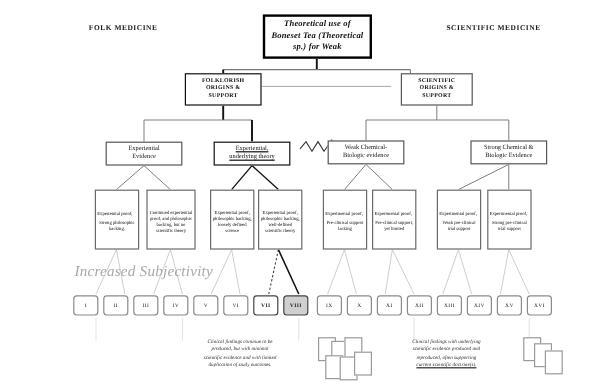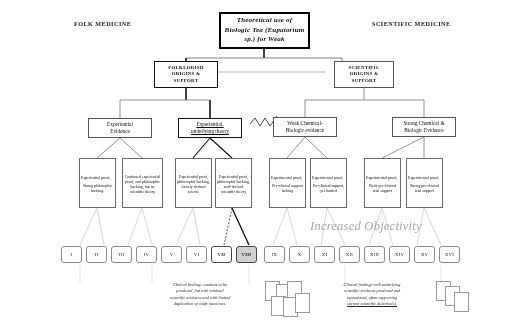--- a/index.html
+++ b/index.html
@@ -180,21 +180,21 @@
       <path d="M250 124 L255 118 L260 126 L265 118 L270 126 L275 119" stroke="#333" stroke-width="0.9" fill="none"></path>
       <path d="M274 122 L281 119 L276 116 Z" fill="#333"></path>
     </g>
   </svg>
 
   <div class="hdr" style="left:74px;top:20px;">FOLK MEDICINE</div>
   <div class="hdr" style="left:372px;top:20px;">SCIENTIFIC MEDICINE</div>
 
   <div class="box title-box" style="left:219px;top:12px;width:91px;height:37px;flex-direction:column;">
     <span>Theoretical use of</span>
-    <span>Biologic Tea (Eupatorium</span>
+    <span>Boneset Tea (Theoretical</span>
     <span>sp.) for Weak</span>
   </div>
 
   <div class="box lvl2 heavy" style="left:154px;top:61px;width:64px;height:27px;flex-direction:column;">
     <span>FOLKLORISH</span>
     <span>ORIGINS &amp;</span>
     <span>SUPPORT</span>
   </div>
 
   <div class="box lvl2" style="left:334px;top:61px;width:60px;height:27px;flex-direction:column;">
@@ -251,21 +251,21 @@
     <span class="seg">Experimental proof,</span>
     <span class="gap"></span>
     <span class="seg">Weak pre-clinical trial support</span>
   </div>
   <div class="box lvl4" style="left:406px;top:158px;width:37px;height:50px;flex-direction:column;">
     <span class="seg">Experimental proof,</span>
     <span class="gap"></span>
     <span class="seg">Strong pre-clinical trial support</span>
   </div>
 
-  <div class="axis-label" style="left:310px;top:219px;">Increased Objectivity</div>
+  <div class="axis-label" style="left:62px;top:219px;">Increased Subjectivity</div>
 
   <div class="num" style="left:61px;top:246px;">I</div>
   <div class="num" style="left:86px;top:246px;">II</div>
   <div class="num" style="left:111px;top:246px;">III</div>
   <div class="num" style="left:136px;top:246px;">IV</div>
   <div class="num" style="left:161px;top:246px;">V</div>
   <div class="num" style="left:186px;top:246px;">VI</div>
   <div class="num bold" style="left:211px;top:246px;">VII</div>
   <div class="num fill" style="left:236px;top:246px;">VIII</div>
   <div class="num" style="left:264px;top:246px;">IX</div>

